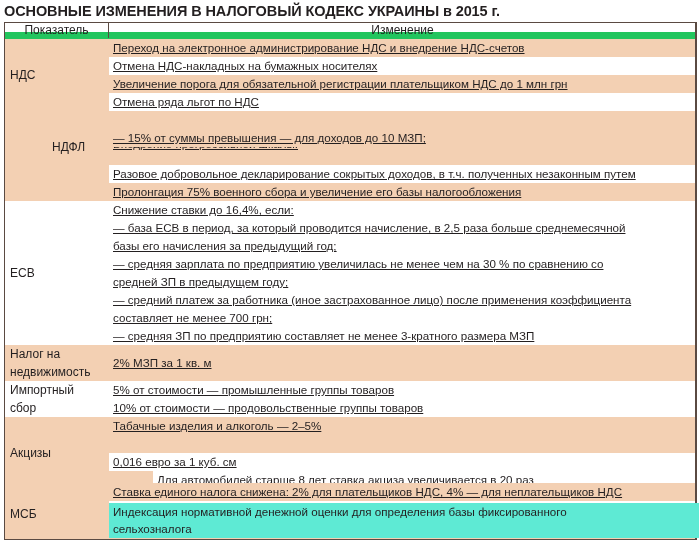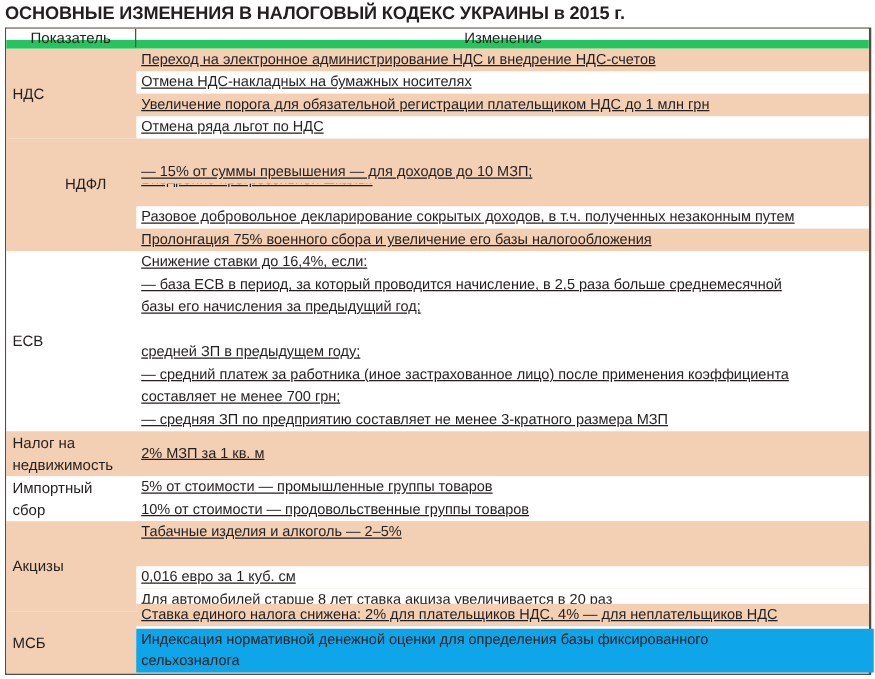--- a/index.html
+++ b/index.html
@@ -49,20 +49,21 @@
     <div class="cell peach" style="top:18px;">— 15% от суммы превышения — для доходов до 10 МЗП;</div>
     <div class="cell white" style="top:54px;">Разовое добровольное декларирование сокрытых доходов, в т.ч. полученных незаконным путем</div>
     <div class="cell peach" style="top:72px;">Пролонгация 75% военного сбора и увеличение его базы налогообложения</div>
   </div>
 
   <div class="row white" style="top:178px;height:144px;">
     <div class="label">ЕСВ</div>
     <div class="cell" style="top:0;">Снижение ставки до 16,4%, если:</div>
     <div class="cell" style="top:18px;">— база ЕСВ в период, за который проводится начисление, в 2,5 раза больше среднемесячной</div>
     <div class="cell" style="top:36px;">базы его начисления за предыдущий год;</div>
+    <div class="cell" style="top:54px;">— средняя зарплата по предприятию увеличилась не менее чем на 30 % по сравнению со</div>
     <div class="cell" style="top:72px;">средней ЗП в предыдущем году;</div>
     <div class="cell" style="top:90px;">— средний платеж за работника (иное застрахованное лицо) после применения коэффициента</div>
     <div class="cell" style="top:108px;">составляет не менее 700 грн;</div>
     <div class="cell" style="top:126px;">— средняя ЗП по предприятию составляет не менее 3-кратного размера МЗП</div>
   </div>
 
   <div class="row peach" style="top:322px;height:36px;">
     <div class="label" style="display:block;">
       <div>Налог на</div>
       <div>недвижимость</div>
@@ -76,29 +77,29 @@
       <div>сбор</div>
     </div>
     <div class="cell" style="top:0;">5% от стоимости — промышленные группы товаров</div>
     <div class="cell" style="top:18px;">10% от стоимости — продовольственные группы товаров</div>
   </div>
 
   <div class="row peach" style="top:394px;height:72px;">
     <div class="label">Акцизы</div>
     <div class="cell peach" style="top:0;">Табачные изделия и алкоголь — 2–5%</div>
     <div class="cell white" style="top:36px;">0,016 евро за 1 куб. см</div>
-    <div class="cell white" style="top:54px;">Для автомобилей старше 8 лет ставка акциза увеличивается в 20 раз</div>
+    <div class="cell white" style="top:54px;margin-left:44px;">Для автомобилей старше 8 лет ставка акциза увеличивается в 20 раз</div>
   </div>
 
   <div class="row peach" style="top:466px;height:50px;">
     <div class="label">МСБ</div>
     <div class="cell peach" style="top:-6px;">Ставка единого налога снижена: 2% для плательщиков НДС, 4% — для неплательщиков НДС</div>
     <div class="cell white" style="top:12px;">Внедрение механизма электронных проверок для малого и среднего бизнеса</div>
     <div class="cell peach" style="top:30px;height:16px;line-height:16px;">Мораторий на проверки бизнеса</div>
   </div>
   <div class="row white" style="top:512px;height:0;">
   </div>
 </div>
 
-<div style="position:absolute;left:109px;top:503px;width:590px;height:35px;background:#0ea5e9;font-size:11.6px;line-height:17px;padding-left:4px;white-space:nowrap;">
+<div style="position:absolute;left:109px;top:503px;width:590px;height:35px;background:#5eead4;font-size:11.6px;line-height:17px;padding-left:4px;white-space:nowrap;">
   <div>Индексация нормативной денежной оценки для определения базы фиксированного</div>
   <div>сельхозналога</div>
 </div>
 
 </body></html>

